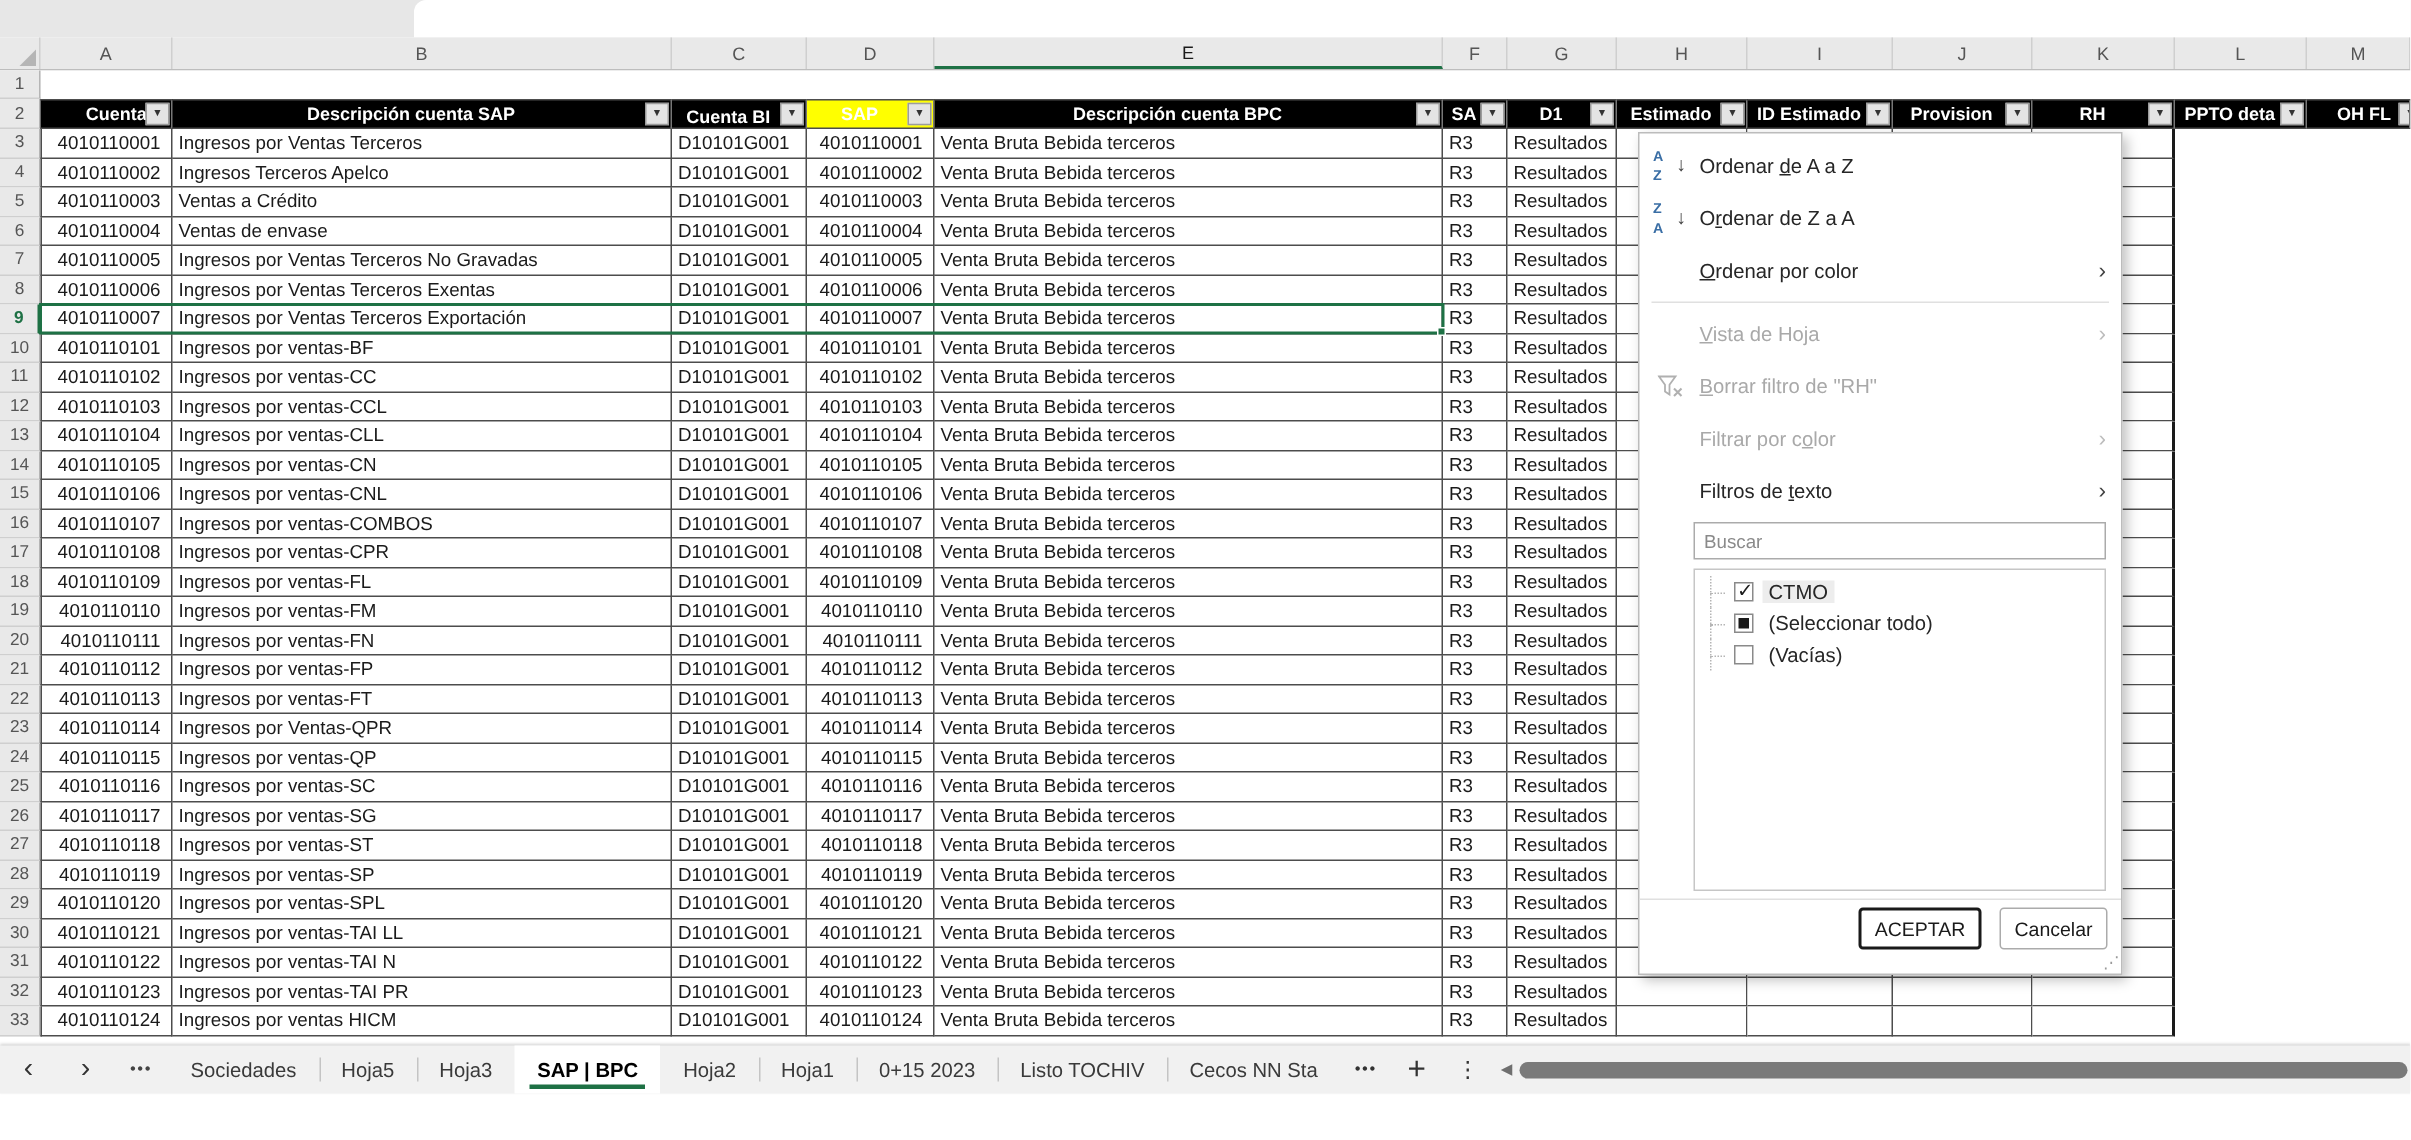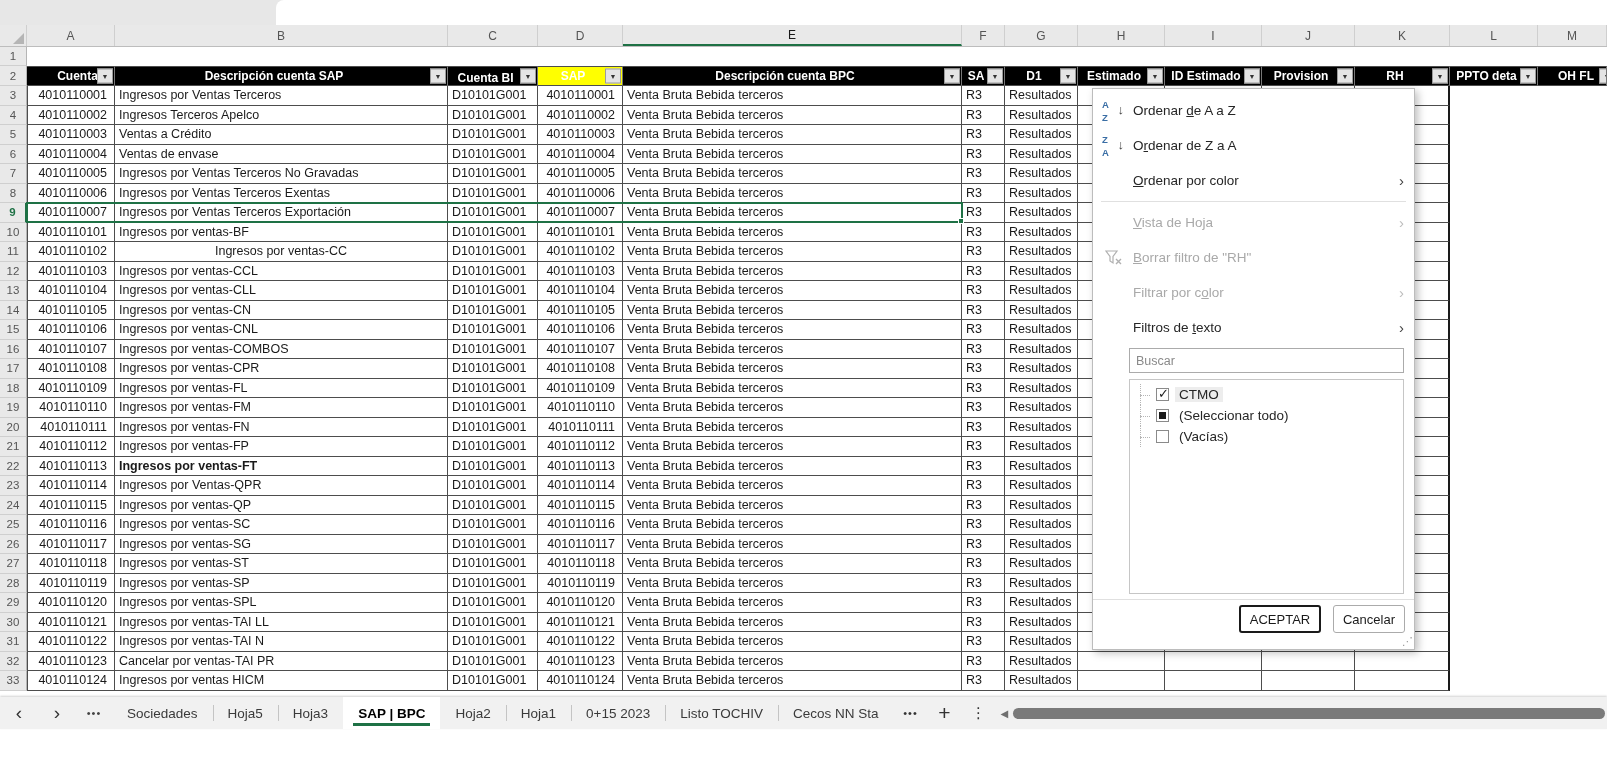--- a/index.html
+++ b/index.html
@@ -308,21 +308,21 @@
         <div class="cell blank" style="width: 87px; flex: 0 0 87px;"></div>
         <div class="cell blank" style="width: 97px; flex: 0 0 97px;"></div>
         <div class="cell blank" style="width: 93px; flex: 0 0 93px;"></div>
         <div class="cell blank tblright" style="width: 95px; flex: 0 0 95px;"></div>
         <div class="cell noborder" style="width: 88px; flex: 0 0 88px;"></div>
         <div class="cell noborder" style="width: 69px; flex: 0 0 69px;"></div>
       </div>
       <div class="g-row">
         <div class="gut">11</div>
         <div class="cell num first" style="width: 88px; flex: 0 0 88px;">4010110102</div>
-        <div class="cell " style="width: 333px; flex: 0 0 333px; text-align: center;">Ingresos por ventas-CC</div>
+        <div class="cell " style="width: 333px; flex: 0 0 333px;">Ingresos por ventas-CC</div>
         <div class="cell " style="width: 90px; flex: 0 0 90px;">D10101G001</div>
         <div class="cell num" style="width: 85px; flex: 0 0 85px;">4010110102</div>
         <div class="cell " style="width: 339px; flex: 0 0 339px;">Venta Bruta Bebida terceros</div>
         <div class="cell " style="width: 43px; flex: 0 0 43px;">R3</div>
         <div class="cell " style="width: 73px; flex: 0 0 73px;">Resultados</div>
         <div class="cell blank" style="width: 87px; flex: 0 0 87px;"></div>
         <div class="cell blank" style="width: 97px; flex: 0 0 97px;"></div>
         <div class="cell blank" style="width: 93px; flex: 0 0 93px;"></div>
         <div class="cell blank tblright" style="width: 95px; flex: 0 0 95px;"></div>
         <div class="cell noborder" style="width: 88px; flex: 0 0 88px;"></div>
@@ -484,21 +484,21 @@
         <div class="cell blank" style="width: 87px; flex: 0 0 87px;"></div>
         <div class="cell blank" style="width: 97px; flex: 0 0 97px;"></div>
         <div class="cell blank" style="width: 93px; flex: 0 0 93px;"></div>
         <div class="cell blank tblright" style="width: 95px; flex: 0 0 95px;"></div>
         <div class="cell noborder" style="width: 88px; flex: 0 0 88px;"></div>
         <div class="cell noborder" style="width: 69px; flex: 0 0 69px;"></div>
       </div>
       <div class="g-row">
         <div class="gut">22</div>
         <div class="cell num first" style="width: 88px; flex: 0 0 88px;">4010110113</div>
-        <div class="cell " style="width: 333px; flex: 0 0 333px; font-weight: bold;">Ingresos por ventas-FT</div>
+        <div class="cell " style="width: 333px; flex: 0 0 333px;">Ingresos por ventas-FT</div>
         <div class="cell " style="width: 90px; flex: 0 0 90px;">D10101G001</div>
         <div class="cell num" style="width: 85px; flex: 0 0 85px;">4010110113</div>
         <div class="cell " style="width: 339px; flex: 0 0 339px;">Venta Bruta Bebida terceros</div>
         <div class="cell " style="width: 43px; flex: 0 0 43px;">R3</div>
         <div class="cell " style="width: 73px; flex: 0 0 73px;">Resultados</div>
         <div class="cell blank" style="width: 87px; flex: 0 0 87px;"></div>
         <div class="cell blank" style="width: 97px; flex: 0 0 97px;"></div>
         <div class="cell blank" style="width: 93px; flex: 0 0 93px;"></div>
         <div class="cell blank tblright" style="width: 95px; flex: 0 0 95px;"></div>
         <div class="cell noborder" style="width: 88px; flex: 0 0 88px;"></div>
@@ -644,21 +644,21 @@
         <div class="cell blank" style="width: 87px; flex: 0 0 87px;"></div>
         <div class="cell blank" style="width: 97px; flex: 0 0 97px;"></div>
         <div class="cell blank" style="width: 93px; flex: 0 0 93px;"></div>
         <div class="cell blank tblright" style="width: 95px; flex: 0 0 95px;"></div>
         <div class="cell noborder" style="width: 88px; flex: 0 0 88px;"></div>
         <div class="cell noborder" style="width: 69px; flex: 0 0 69px;"></div>
       </div>
       <div class="g-row">
         <div class="gut">32</div>
         <div class="cell num first" style="width: 88px; flex: 0 0 88px;">4010110123</div>
-        <div class="cell " style="width: 333px; flex: 0 0 333px;">Cancelar por ventas-TAI PR</div>
+        <div class="cell " style="width: 333px; flex: 0 0 333px;">Ingresos por ventas-TAI PR</div>
         <div class="cell " style="width: 90px; flex: 0 0 90px;">D10101G001</div>
         <div class="cell num" style="width: 85px; flex: 0 0 85px;">4010110123</div>
         <div class="cell " style="width: 339px; flex: 0 0 339px;">Venta Bruta Bebida terceros</div>
         <div class="cell " style="width: 43px; flex: 0 0 43px;">R3</div>
         <div class="cell " style="width: 73px; flex: 0 0 73px;">Resultados</div>
         <div class="cell blank" style="width: 87px; flex: 0 0 87px;"></div>
         <div class="cell blank" style="width: 97px; flex: 0 0 97px;"></div>
         <div class="cell blank" style="width: 93px; flex: 0 0 93px;"></div>
         <div class="cell blank tblright" style="width: 95px; flex: 0 0 95px;"></div>
         <div class="cell noborder" style="width: 88px; flex: 0 0 88px;"></div>

